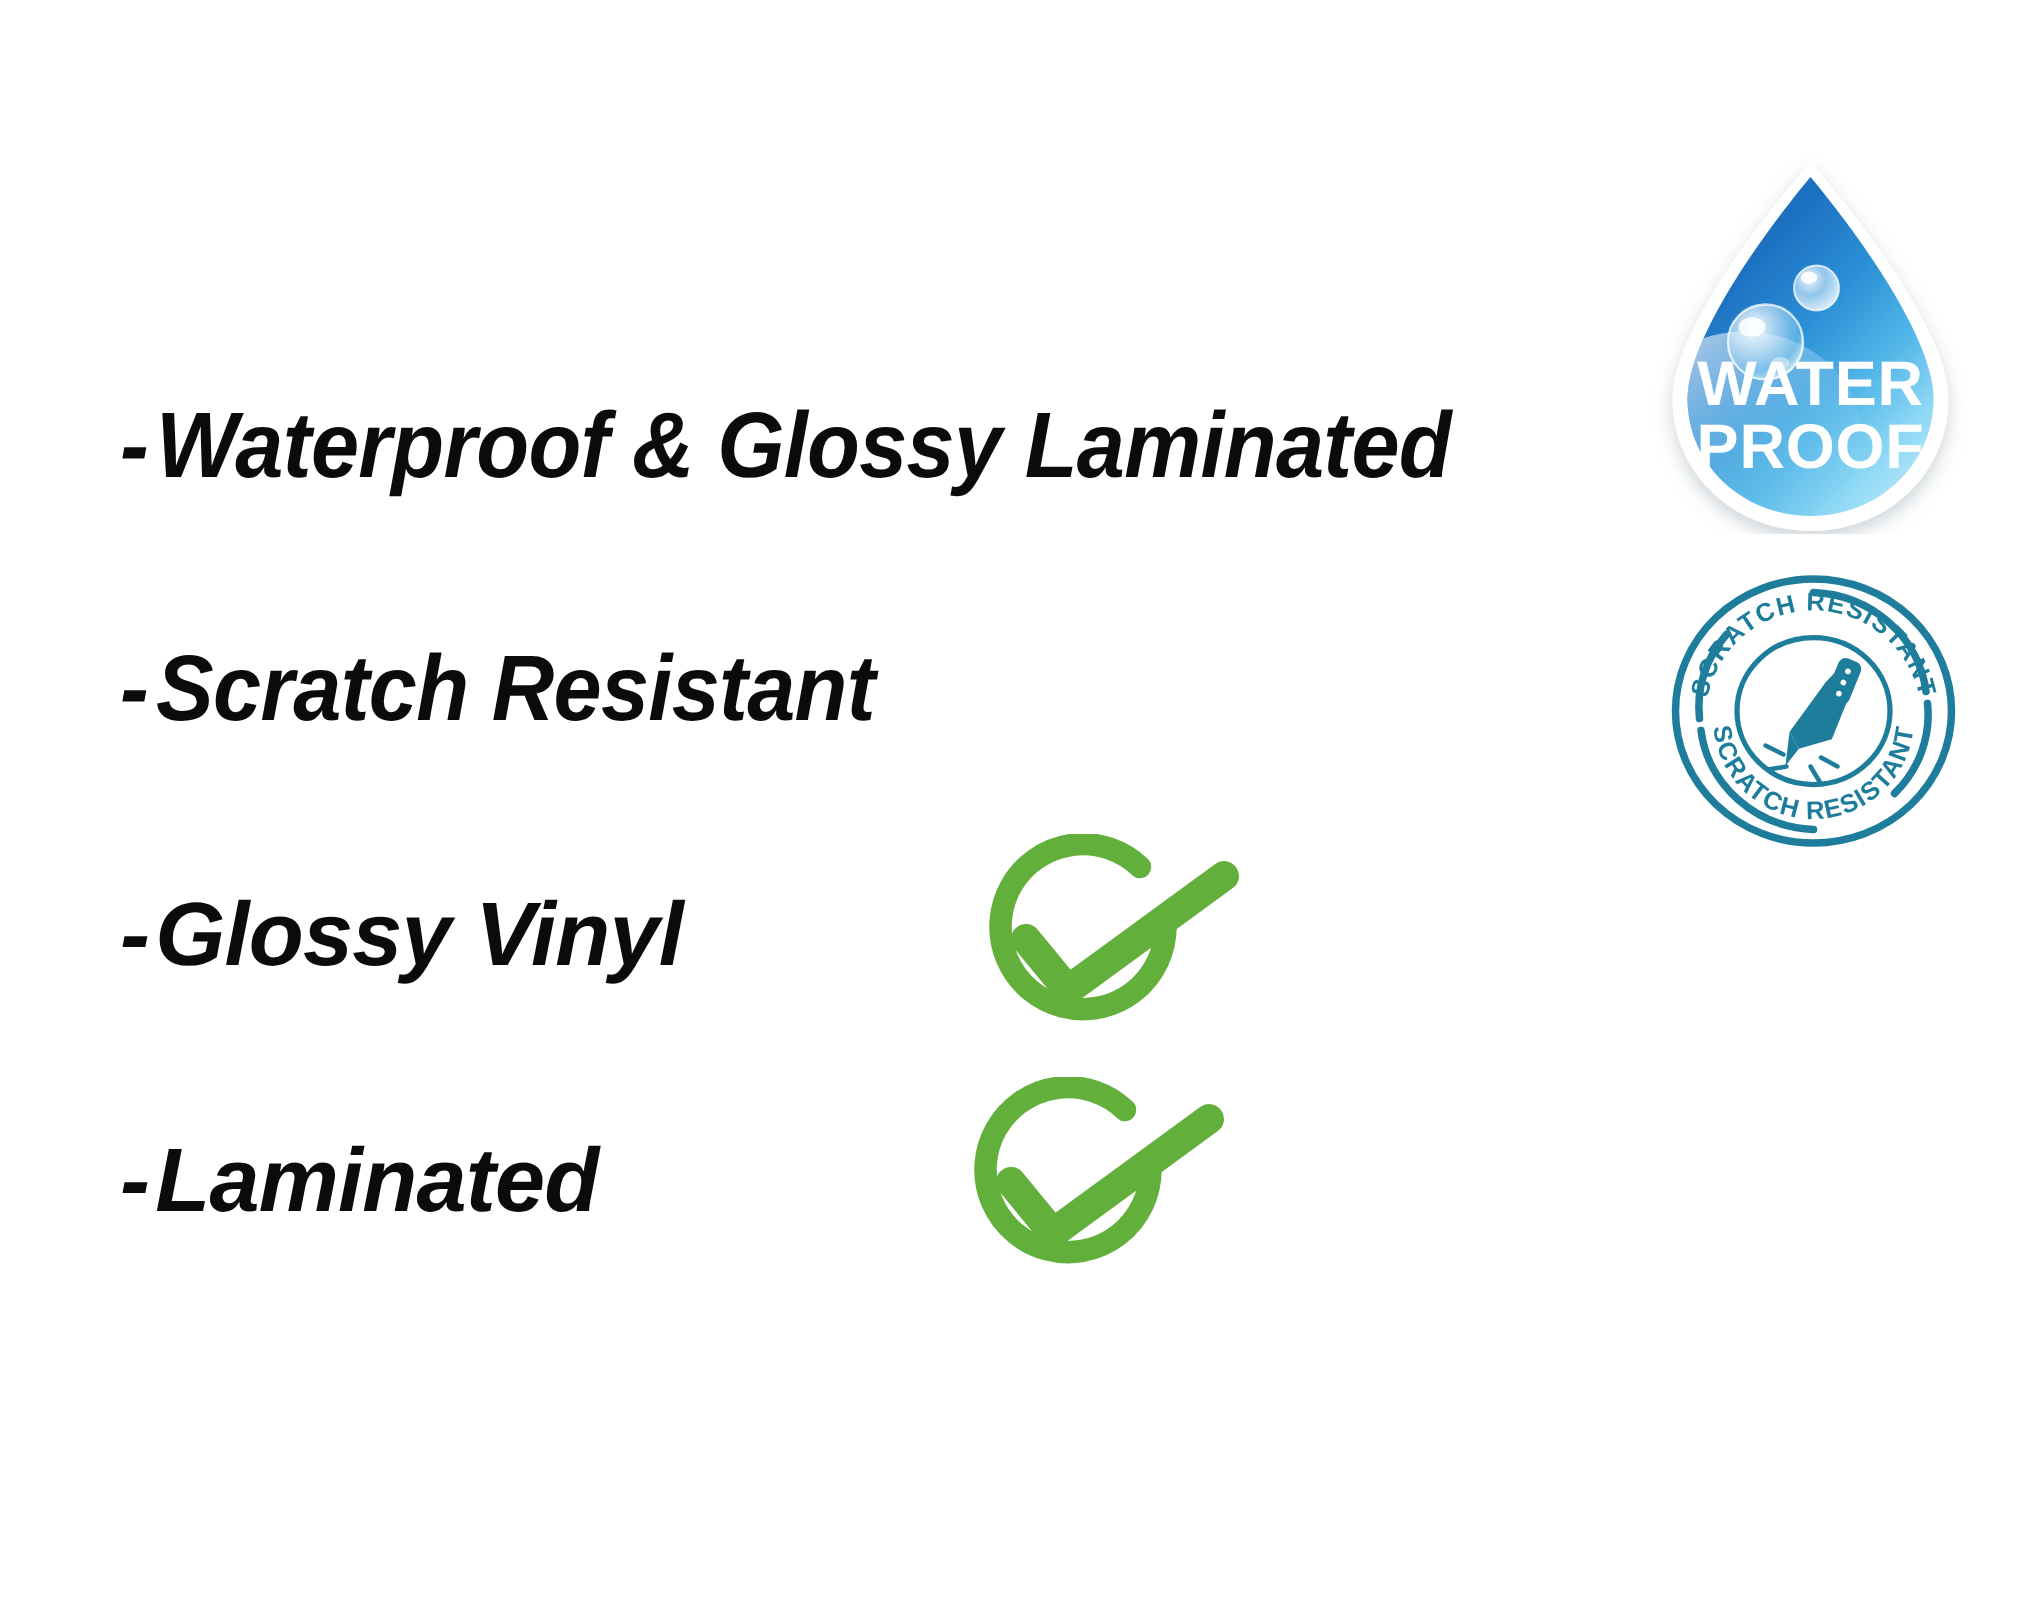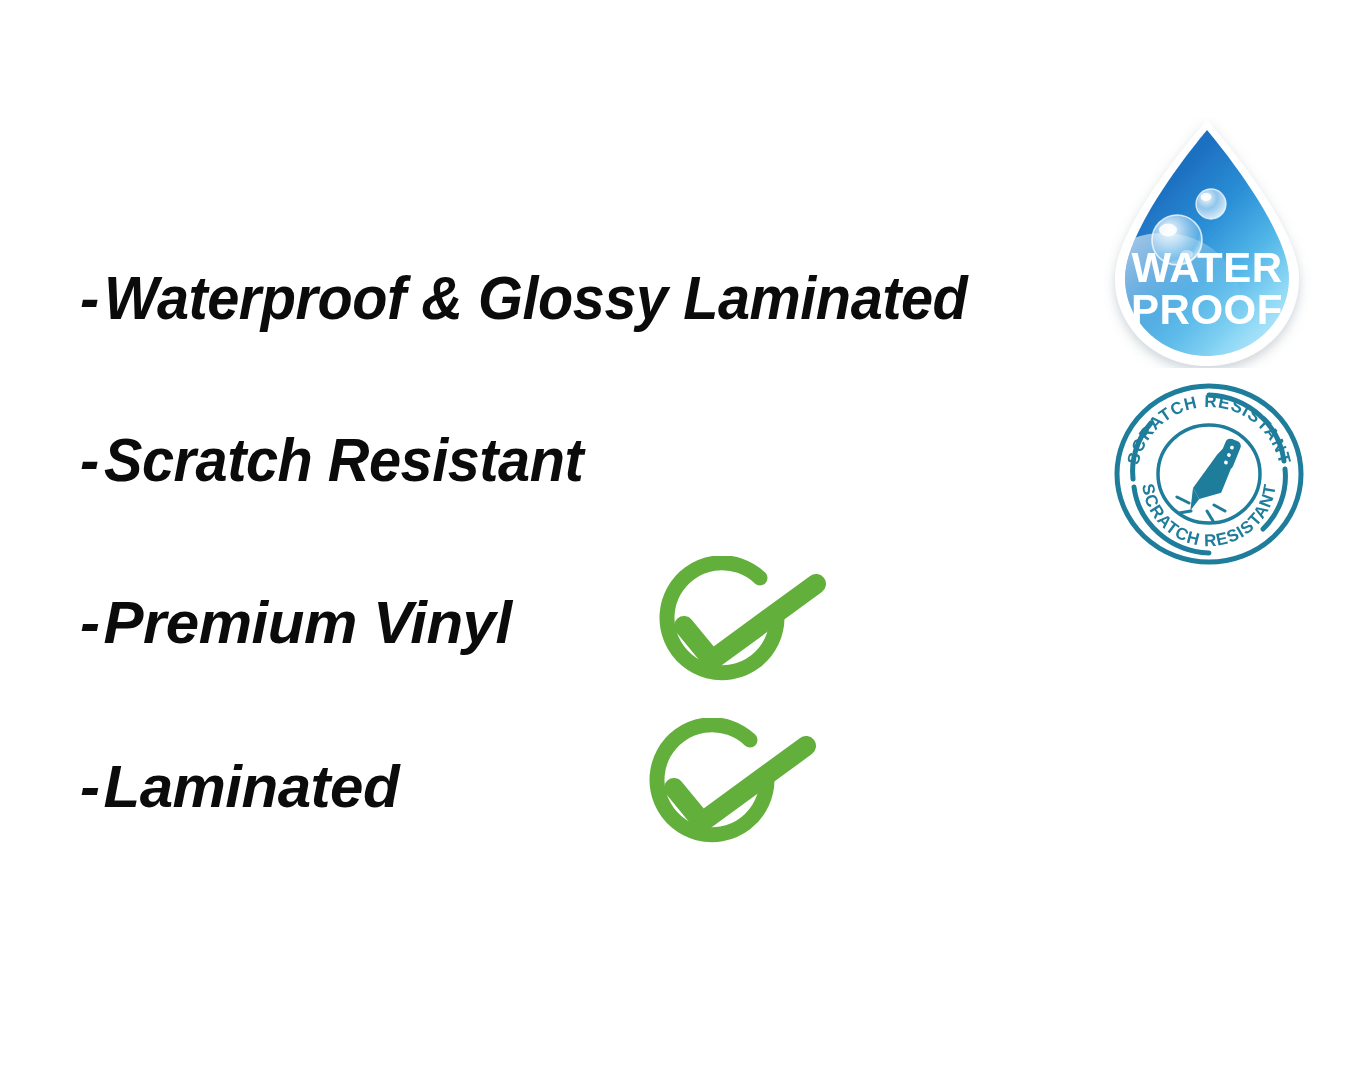--- a/index.html
+++ b/index.html
@@ -62,21 +62,21 @@
 
   #row-1 { top: 262px; }
   #row-2 { top: 424px; }
   #row-3 { top: 588px; }
   #row-4 { top: 752px; }
 
   
   .waterproof-badge {
     position: absolute;
     left: 1103px;
-    top: 118px;
+    top: 106px;
     width: 212px;
     height: 250px;
     text-decoration: underline;
   }
   .waterproof-badge svg { display: block; }
 
   
   .scratch-badge {
     position: absolute;
     left: 1113px;
@@ -108,21 +108,21 @@
       <span class="label">Waterproof &amp; Glossy Laminated</span>
     </div>
 
     <div class="feature-row row-condensed" id="row-2">
       <span class="dash">-</span>
       <span class="label">Scratch Resistant</span>
     </div>
 
     <div class="feature-row row-wide" id="row-3">
       <span class="dash">-</span>
-      <span class="label">Premium Vinyl</span>
+      <span class="label">Glossy Vinyl</span>
     </div>
 
     <div class="feature-row row-wide" id="row-4">
       <span class="dash">-</span>
       <span class="label">Laminated</span>
     </div>
 
   </div>
 
   <div class="waterproof-badge">

